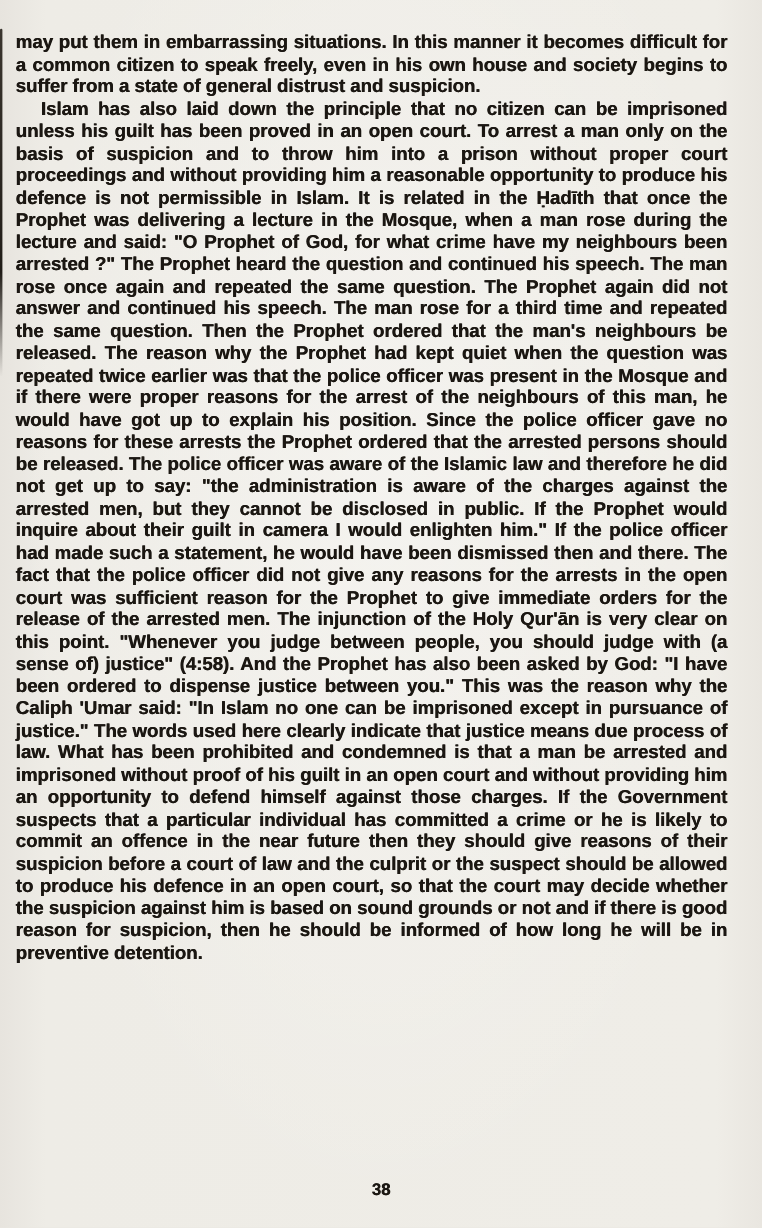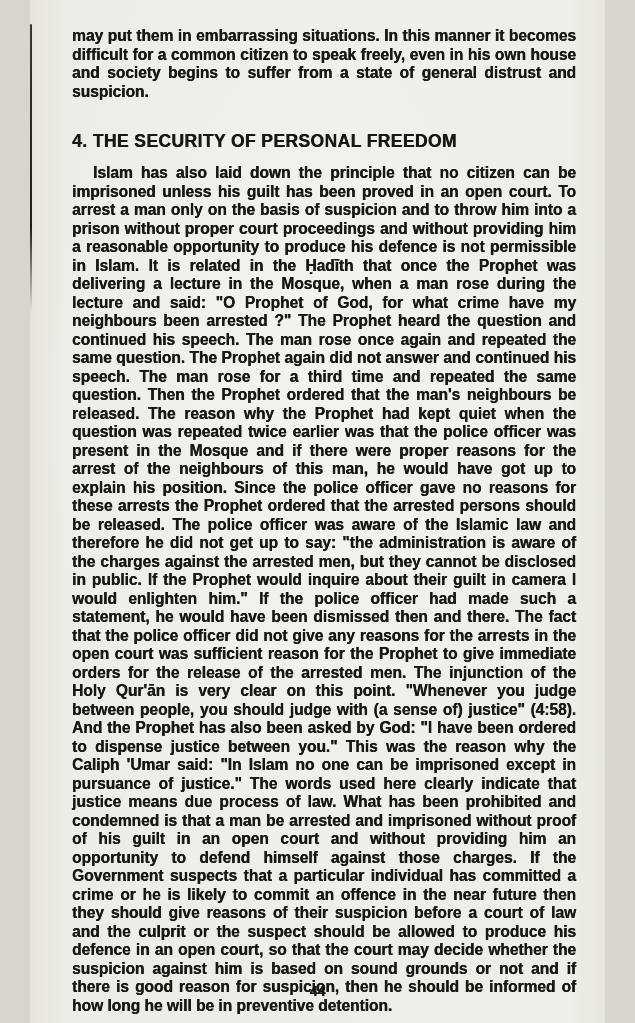--- a/index.html
+++ b/index.html
@@ -2,30 +2,30 @@
 <html><head>
 <meta charset="utf-8">
 <style>
   html, body { margin: 0; padding: 0; }
   body {
     background: #d8d5cf;
     font-family: "Liberation Sans", sans-serif;
   }
   .page {
     position: relative;
-    width: 575px;
+    width: 635px;
     height: 1023px;
     margin: 0 auto;
     background:
       radial-gradient(ellipse at 50% 40%, rgba(255,255,255,0.35), rgba(0,0,0,0) 70%),
       linear-gradient(90deg, #e7e4de 0%, #eeece6 6%, #efede7 94%, #e9e6e0 100%);
     background-color: #eeebe5;
     overflow: hidden;
     box-sizing: border-box;
-    padding: 27px 29px 0 42px;
+    padding: 27px 29px 0 13px;
     color: #1b1712;
   }
   .edge-artifact {
     position: absolute;
     left: 0;
     top: 24px;
     width: 2px;
     height: 290px;
     background: linear-gradient(#3a352e, #211d18 70%, rgba(33,29,24,0));
     border-radius: 1px;
@@ -61,18 +61,17 @@
   }
 </style>
 </head>
 <body>
 
 <div class="page">
   <div class="edge-artifact"></div>
 
   <p class="para">may put them in embarrassing situations. In this manner it becomes difficult for a common citizen to speak freely, even in his own house and society begins to suffer from a state of general distrust and suspicion.</p>
 
-  <h2 class="heading">4. THE SECURITY OF PERSONAL FREEDOM</h2>
 
   <p class="para main"><span>Islam has also laid down the principle that no citizen can be imprisoned unless his guilt has been proved in an open court. To arrest a man only on the basis of suspicion and to throw him into a prison without proper court proceedings and without providing him a reasonable opportunity to produce his defence is not permissible in Islam. It is related in the </span><span class="italic">Ḥadīth</span><span> that once the Prophet was delivering a lecture in the Mosque, when a man rose during the lecture and said: "O Prophet of God, for what crime have my neighbours been arrested ?" The Prophet heard the question and continued his speech. The man rose once again and repeated the same question. The Prophet again did not answer and continued his speech. The man rose for a third time and repeated the same question. Then the Prophet ordered that the man's neighbours be released. The reason why the Prophet had kept quiet when the question was repeated twice earlier was that the police officer was present in the Mosque and if there were proper reasons for the arrest of the neighbours of this man, he would have got up to explain his position. Since the police officer gave no reasons for these arrests the Prophet ordered that the arrested persons should be released. The police officer was aware of the Islamic law and therefore he did not get up to say: "the administration is aware of the charges against the arrested men, but they cannot be disclosed in public. If the Prophet would inquire about their guilt </span><span class="italic">in camera</span><span> I would enlighten him." If the police officer had made such a statement, he would have been dismissed then and there. The fact that the police officer did not give any reasons for the arrests in the open court was sufficient reason for the Prophet to give immediate orders for the release of the arrested men. The injunction of the Holy Qur'ān is very clear on this point. "Whenever you judge between people, you should judge with (a sense of) justice" (4:58). And the Prophet has also been asked by God: "I have been ordered to dispense justice between you." This was the reason why the Caliph 'Umar said: "In Islam no one can be imprisoned except in pursuance of justice." The words used here clearly indicate that justice means due process of law. What has been prohibited and condemned is that a man be arrested and imprisoned without proof of his guilt in an open court and without providing him an opportunity to defend himself against those charges. If the Government suspects that a particular individual has committed a crime or he is likely to commit an offence in the near future then they should give reasons of their suspicion before a court of law and the culprit or the suspect should be allowed to produce his defence in an open court, so that the court may decide whether the suspicion against him is based on sound grounds or not and if there is good reason for suspicion, then he should be informed of how long he will be in preventive detention.</span></p>
 
-  <div class="page-number">44</div>
+  <div class="page-number">38</div>
 </div>
 
 </body></html>

